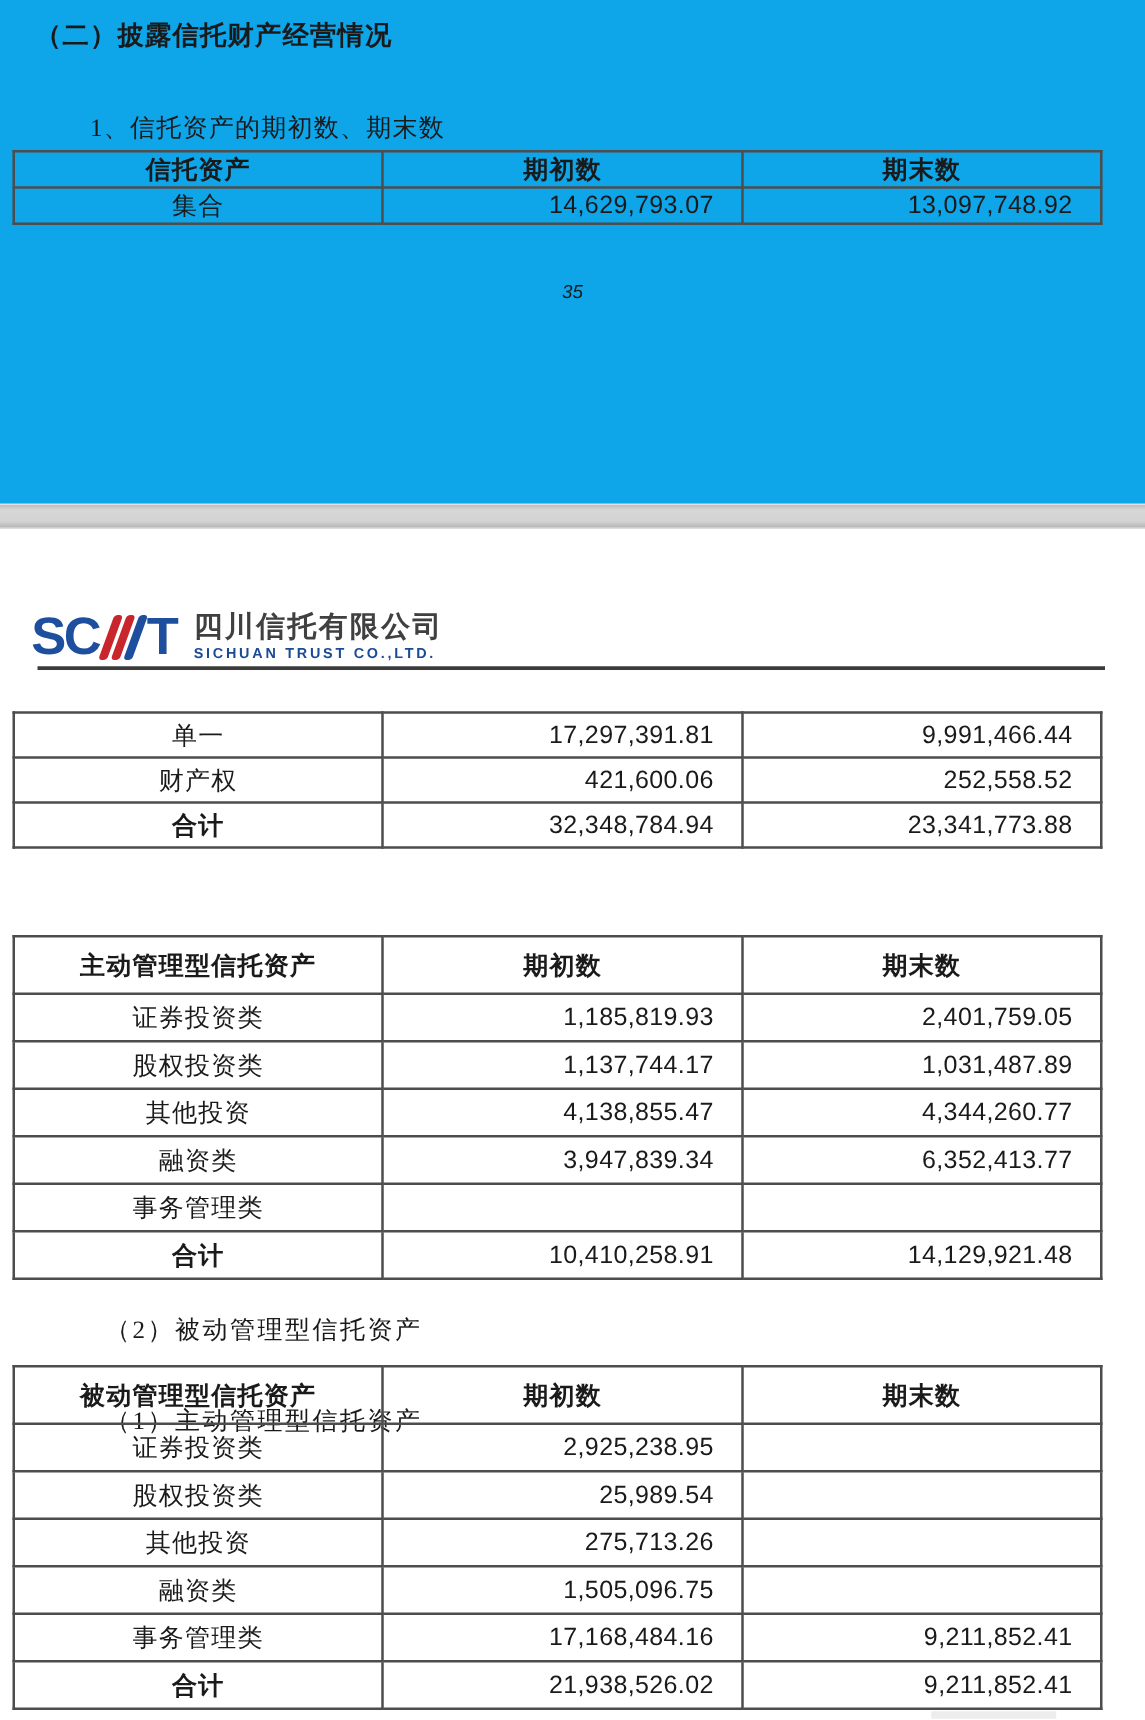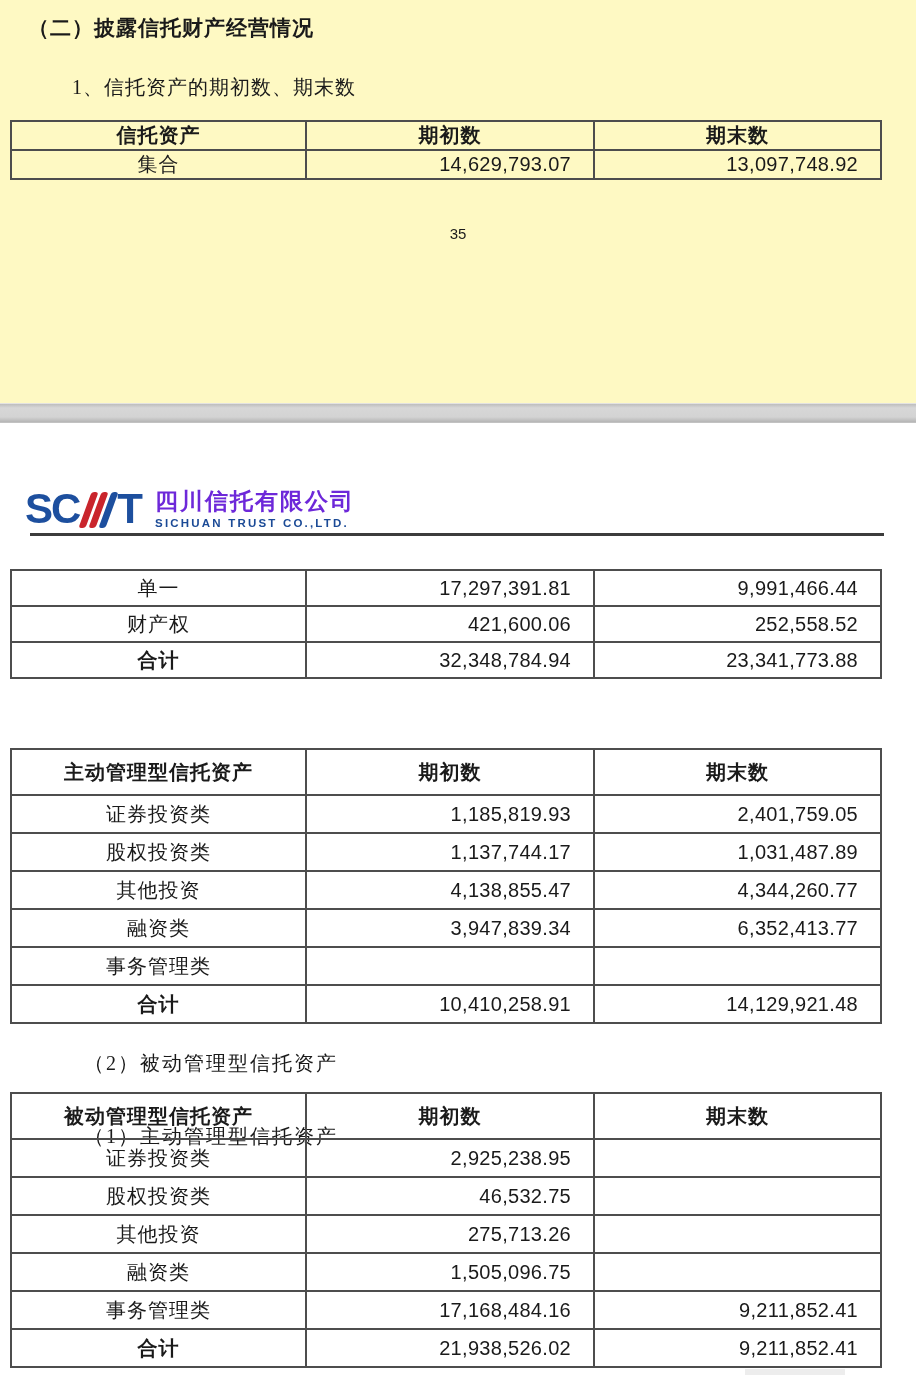--- a/index.html
+++ b/index.html
@@ -1,42 +1,42 @@
 <!DOCTYPE html>
 <html><head>
 <meta charset="utf-8">
 <style>
   html,body{margin:0;padding:0;}
   body{
     width:916px;height:1376px;position:relative;background:#ffffff;
     font-family:"Liberation Serif",serif;color:#1a1a1a;overflow:hidden;
   }
   
-  .page1{position:absolute;top:0;left:0;width:916px;height:403px;background:#fef9c3;}
+  .page1{position:absolute;top:0;left:0;width:916px;height:403px;background:#0ea5e9;}
   .page-separator{
     position:absolute;top:403px;left:0;width:916px;height:20px;
     background:linear-gradient(to bottom,#bdbdbd 0%,#d7d7d7 22%,#d3d3d3 72%,#b5b5b5 100%);
     border-top:1px solid #e2e2e2;border-bottom:1px solid #c2c2c2;box-sizing:border-box;
   }
   .page2{position:absolute;top:423px;left:0;width:916px;height:953px;background:#fff;}
 
   
   .section-heading{
     position:absolute;left:28px;top:14px;font-size:21px;font-weight:bold;
     letter-spacing:1px;white-space:nowrap;
   }
   .list-heading{
-    position:absolute;left:72px;top:74px;font-size:20px;letter-spacing:1px;white-space:nowrap;
+    position:absolute;left:72px;top:89px;font-size:20px;letter-spacing:1px;white-space:nowrap;
   }
   .sub-heading{
     position:absolute;left:84px;font-size:20px;letter-spacing:2px;white-space:nowrap;
   }
   .page-number{
     position:absolute;top:225px;left:0;width:916px;text-align:center;
-    font-size:15px;font-family:"Liberation Sans",sans-serif;
+    font-size:15px;font-family:"Liberation Sans",sans-serif;font-style:italic;
   }
 
   
   table.data{
     position:absolute;left:10px;width:870px;border-collapse:collapse;table-layout:fixed;
   }
   table.data col.c1{width:295px;}
   table.data col.c2{width:288px;}
   table.data col.c3{width:287px;}
   table.data th,table.data td{
@@ -70,21 +70,21 @@
     font-family:"Liberation Sans",sans-serif;font-weight:bold;font-size:42px;
     color:#1d4f9e;line-height:44px;letter-spacing:-2px;
   }
   .logo-stripes{display:flex;margin:2px 2px 0 6px;height:36px;}
   .stripe{width:7px;height:36px;margin-right:3px;transform:skewX(-20deg);border-radius:3px;}
   .stripe.red{background:#c9252c;}
   .stripe.blue{background:#1d4f9e;}
   .logo-text{margin-left:14px;padding-top:2px;}
   .logo-cn{
     font-family:"Liberation Sans",sans-serif;font-weight:bold;font-size:23px;
-    color:#6d28d9;letter-spacing:2px;line-height:25px;
+    color:#404040;letter-spacing:2px;line-height:25px;
   }
   .logo-en{
     font-family:"Liberation Sans",sans-serif;font-weight:bold;font-size:11.5px;
     color:#1b4a96;letter-spacing:2.2px;line-height:14px;margin-top:2px;
   }
   .header-rule{position:absolute;left:30px;top:110px;width:854px;height:3px;background:#3c3c3c;}
 
   .edge-artifact{
     position:absolute;left:745px;top:946px;width:100px;height:6px;background:#ededed;
   }
@@ -227,21 +227,21 @@
       <th>期初数</th>
       <th>期末数</th>
     </tr>
     <tr>
       <td class="lbl">证券投资类</td>
       <td class="num">2,925,238.95</td>
       <td class="num"></td>
     </tr>
     <tr>
       <td class="lbl">股权投资类</td>
-      <td class="num">46,532.75</td>
+      <td class="num">25,989.54</td>
       <td class="num"></td>
     </tr>
     <tr>
       <td class="lbl">其他投资</td>
       <td class="num">275,713.26</td>
       <td class="num"></td>
     </tr>
     <tr>
       <td class="lbl">融资类</td>
       <td class="num">1,505,096.75</td>

